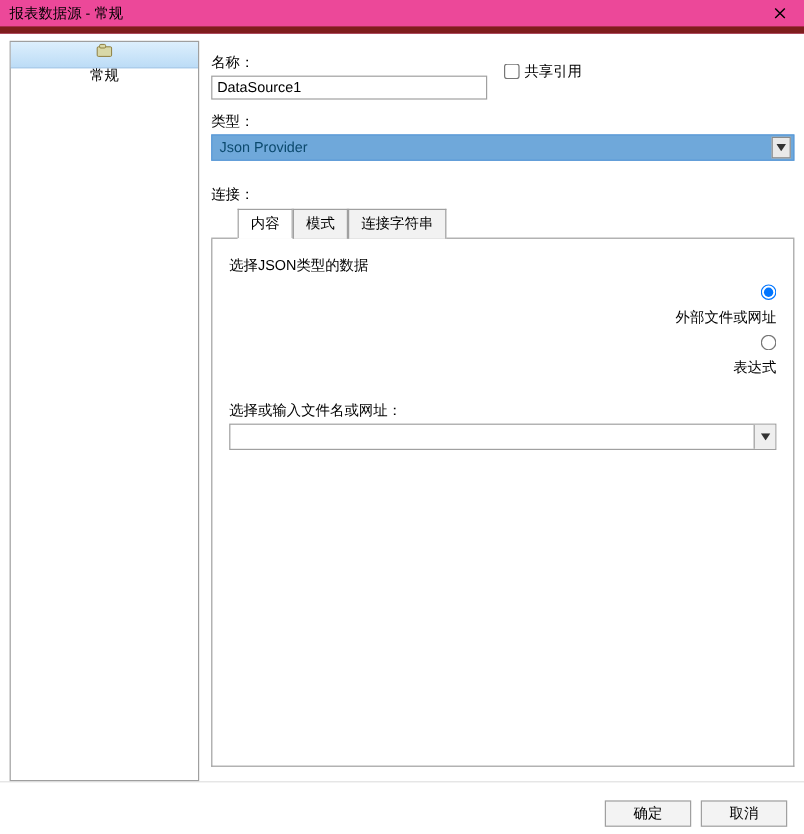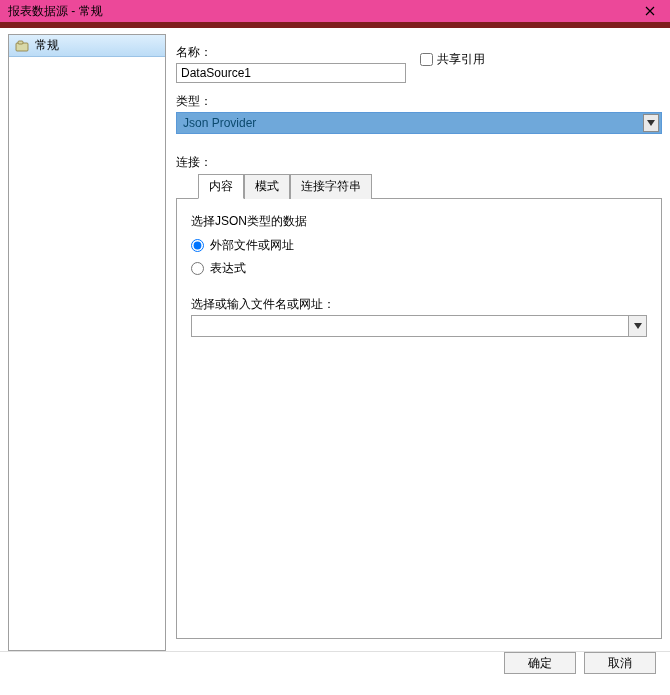--- a/index.html
+++ b/index.html
@@ -39,20 +39,21 @@
       background: #fff;
     }
     .sidebar-item {
       height: 22px;
       display: flex;
       align-items: center;
       gap: 6px;
       padding: 0 6px;
       background: linear-gradient(#ddeffd, #bcdcf6);
       border-bottom: 1px solid #9bc3e6;
+      flex-direction: column;
     }
     .sidebar-item .icon {
       width: 14px; height: 14px;
       display: inline-flex; align-items: center; justify-content: center;
     }
     .main {
       flex: 1;
       display: flex;
       flex-direction: column;
       padding-top: 10px;
@@ -104,22 +105,23 @@
       border-bottom: 1px solid #fff;
     }
     .tab-panel {
       border: 1px solid #a0a0a0;
       border-top: none;
       padding: 14px 14px;
       height: 440px;
     }
     .radio-group { margin-top: 4px; margin-bottom: 16px; }
     .radio-row {
-      display: flex; align-items: center; gap: 6px;
+      display: flex; align-items: flex-end; gap: 6px;
       padding: 3px 0;
+      flex-direction: column;
     }
     .radio-row input { margin: 0; width: 13px; height: 13px; }
     .file-combo {
       display: flex; width: 100%;
       height: 22px;
       border: 1px solid #a0a0a0;
       margin-top: 2px;
     }
     .file-combo .text {
       flex: 1; padding: 0 4px;
@@ -128,21 +130,21 @@
       width: 18px;
       border-left: 1px solid #a0a0a0;
       background: #efefef;
       display: flex; align-items: center; justify-content: center;
     }
     .file-combo .dd svg { width: 8px; height: 6px; }
     .footer {
       height: 38px;
       display: flex;
       justify-content: flex-end;
-      align-items: flex-start;
+      align-items: flex-end;
       gap: 8px;
       padding: 0 14px;
       border-top: 1px solid #e0e0e0;
     }
     .btn {
       min-width: 72px; height: 22px;
       border: 1px solid #a0a0a0;
       background: #f3f3f3;
       display: flex; align-items: center; justify-content: center;
       padding: 0 14px;

